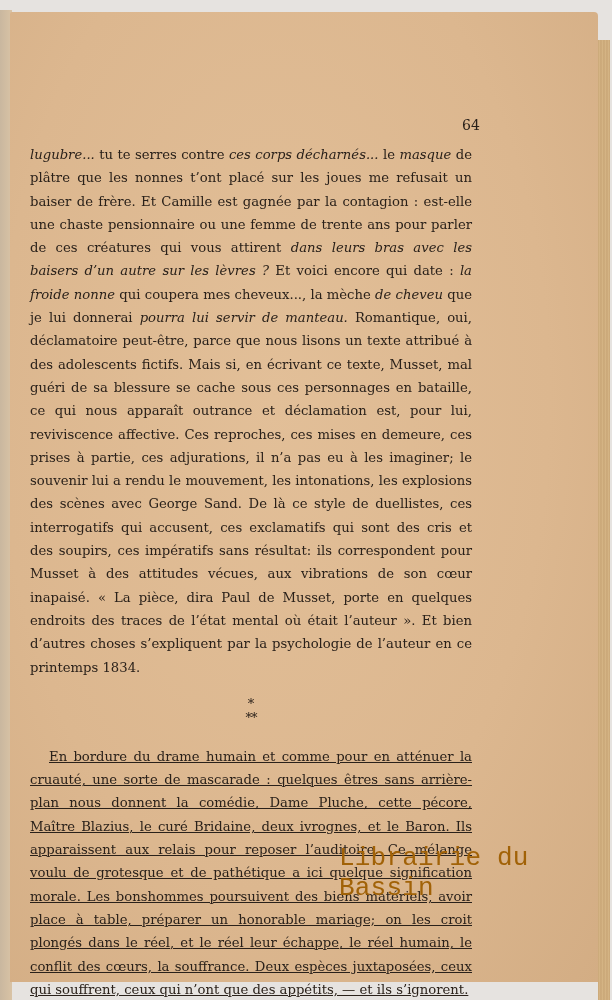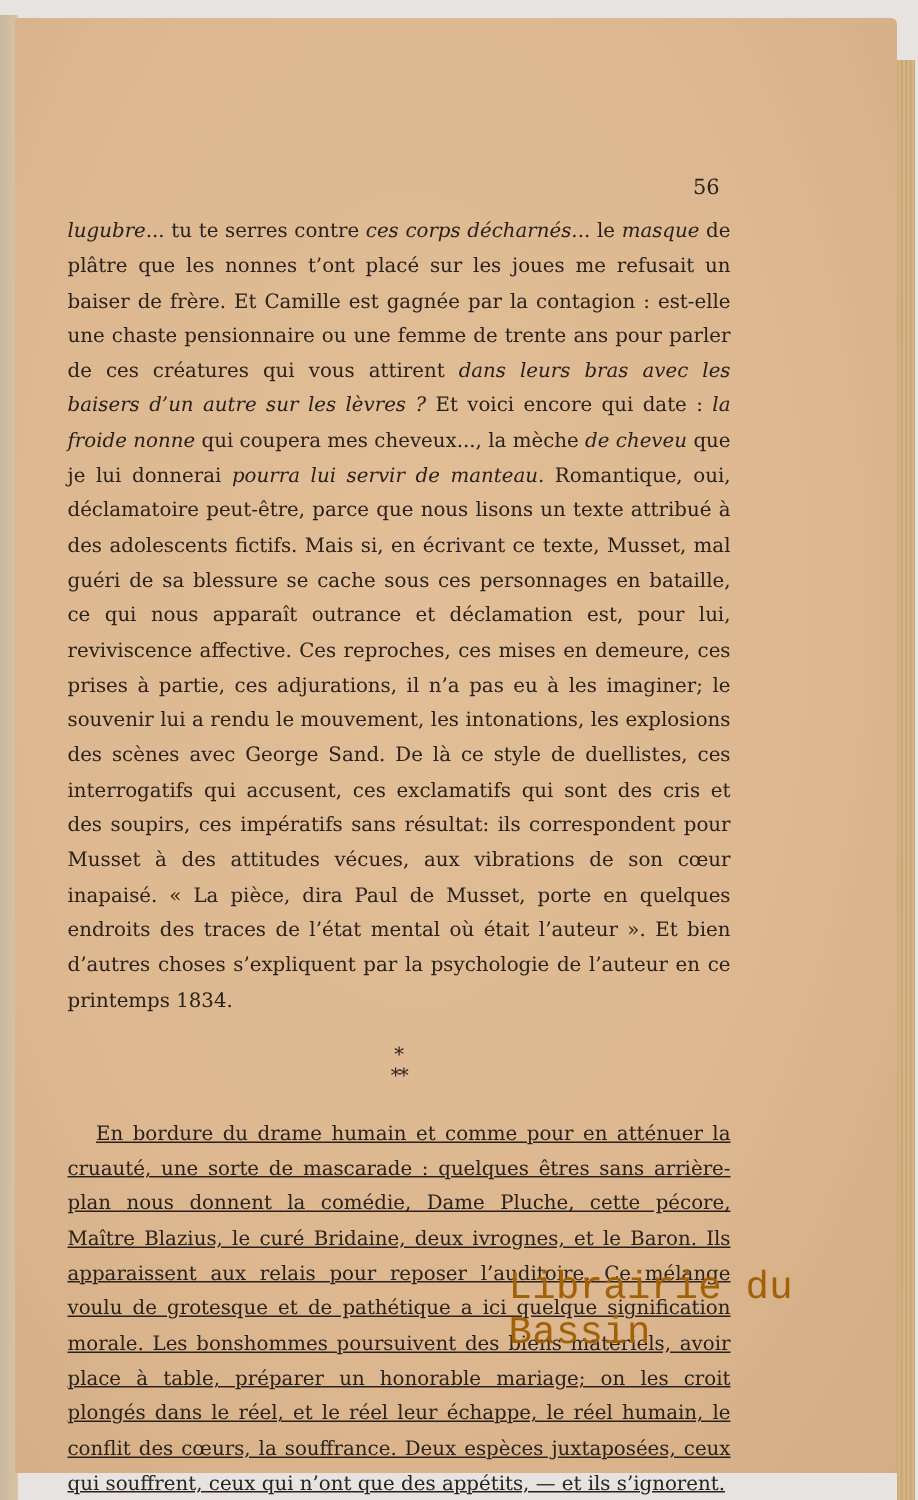--- a/index.html
+++ b/index.html
@@ -19,21 +19,21 @@
   }
   .page-edges {
     position:absolute; right:2px; top:40px; width:12px; height:960px;
     background:repeating-linear-gradient(90deg,#c9a677 0,#d8b888 2px,#bf9b6c 3px);
   }
   .page-number {
     position:absolute; left:462px; top:117px;
     font-size:14px; color:#2a211a;
   }
   .text-block {
-    position:absolute; left:45px; top:143px; width:442px;
+    position:absolute; left:30px; top:143px; width:442px;
     font-size:13.2px; line-height:23.3px; color:#2a211a;
     text-align:justify;
   }
   .para { margin:0; }
   .para.indent { text-indent:19px;text-decoration:underline; }
   .asterism {
     text-align:center; font-size:13px; line-height:14px;
     margin:18px 0 20px 0; color:#2a211a;
   }
   .asterism .top { display:block; }
@@ -45,21 +45,21 @@
     font-size:26px; color:#a16207; letter-spacing:0.2px;
   }
 </style>
 </head>
 <body>
 
 <div class="facing-edge"></div>
 <div class="page"></div>
 <div class="page-edges"></div>
 
-<div class="page-number">56</div>
+<div class="page-number">64</div>
 
 <div class="text-block">
   <p class="para"><i>lugubre...</i><span> tu te serres contre </span><i>ces corps décharnés...</i><span> le </span><i>masque</i><span> de plâtre que les nonnes t’ont placé sur les joues me refusait un baiser de frère. Et Camille est gagnée par la contagion : est-elle une chaste pensionnaire ou une femme de trente ans pour parler de ces créatures qui vous attirent </span><i>dans leurs bras avec les baisers d’un autre sur les lèvres ?</i><span> Et voici encore qui date : </span><i>la froide nonne</i><span> qui coupera mes cheveux..., la mèche </span><i>de cheveu</i><span> que je lui donnerai </span><i>pourra lui servir de manteau.</i><span> Romantique, oui, déclamatoire peut-être, parce que nous lisons un texte attribué à des adolescents fictifs. Mais si, en écrivant ce texte, Musset, mal guéri de sa blessure se cache sous ces personnages en bataille, ce qui nous apparaît outrance et déclamation est, pour lui, reviviscence affective. Ces reproches, ces mises en demeure, ces prises à partie, ces adjurations, il n’a pas eu à les imaginer; le souvenir lui a rendu le mouvement, les intonations, les explosions des scènes avec George Sand. De là ce style de duellistes, ces interrogatifs qui accusent, ces exclamatifs qui sont des cris et des soupirs, ces impératifs sans résultat: ils correspondent pour Musset à des attitudes vécues, aux vibrations de son cœur inapaisé. « La pièce, dira Paul de Musset, porte en quelques endroits des traces de l’état mental où était l’auteur ». Et bien d’autres choses s’expliquent par la psychologie de l’auteur en ce printemps 1834.</span></p>
   <div class="asterism">
     <span class="top">*</span>
     <span class="bottom">**</span>
   </div>
   <p class="para indent">En bordure du drame humain et comme pour en atténuer la cruauté, une sorte de mascarade : quelques êtres sans arrière-plan nous donnent la comédie, Dame Pluche, cette pécore, Maître Blazius, le curé Bridaine, deux ivrognes, et le Baron. Ils apparaissent aux relais pour reposer l’auditoire. Ce mélange voulu de grotesque et de pathétique a ici quelque signification morale. Les bonshommes poursuivent des biens matériels, avoir place à table, préparer un honorable mariage; on les croit plongés dans le réel, et le réel leur échappe, le réel humain, le conflit des cœurs, la souffrance. Deux espèces juxtaposées, ceux qui souffrent, ceux qui n’ont que des appétits, — et ils s’ignorent.</p>
 
 </div>

